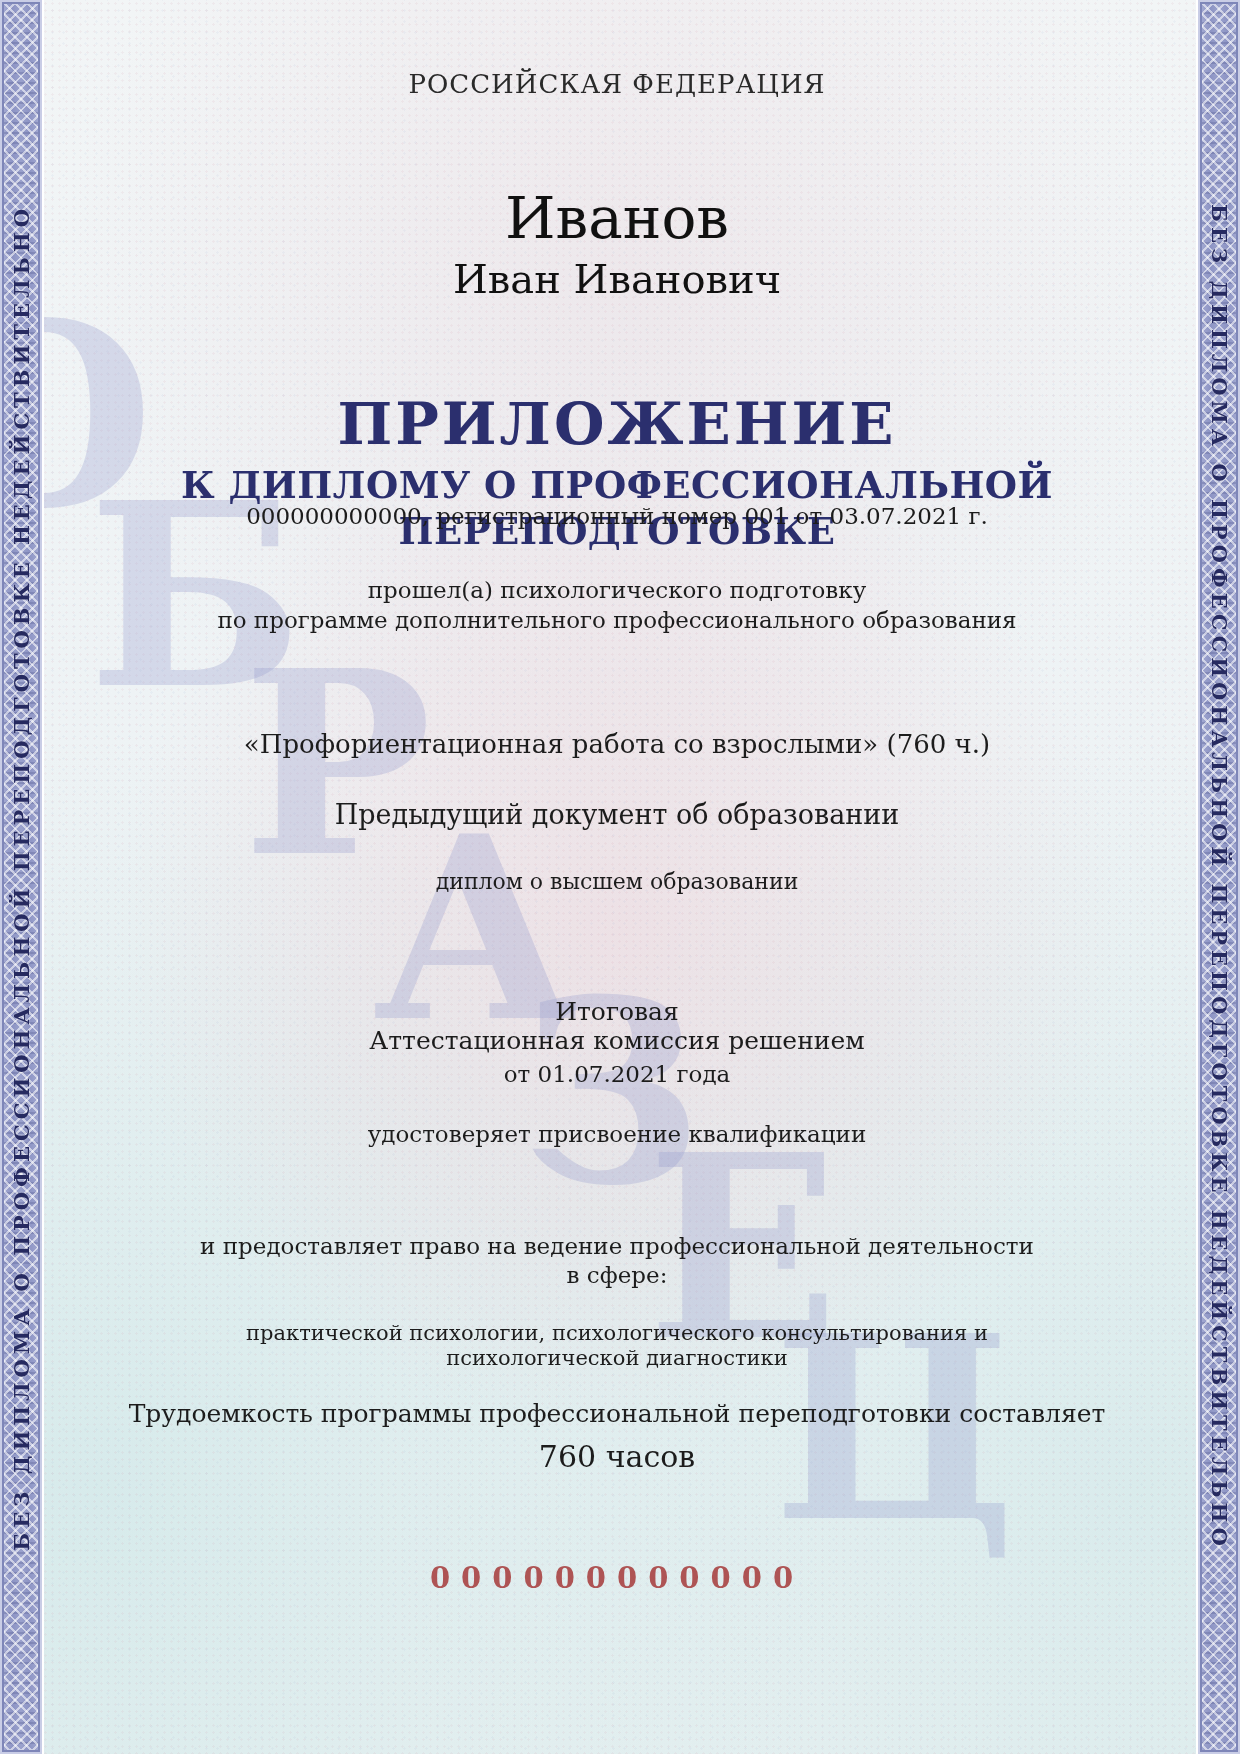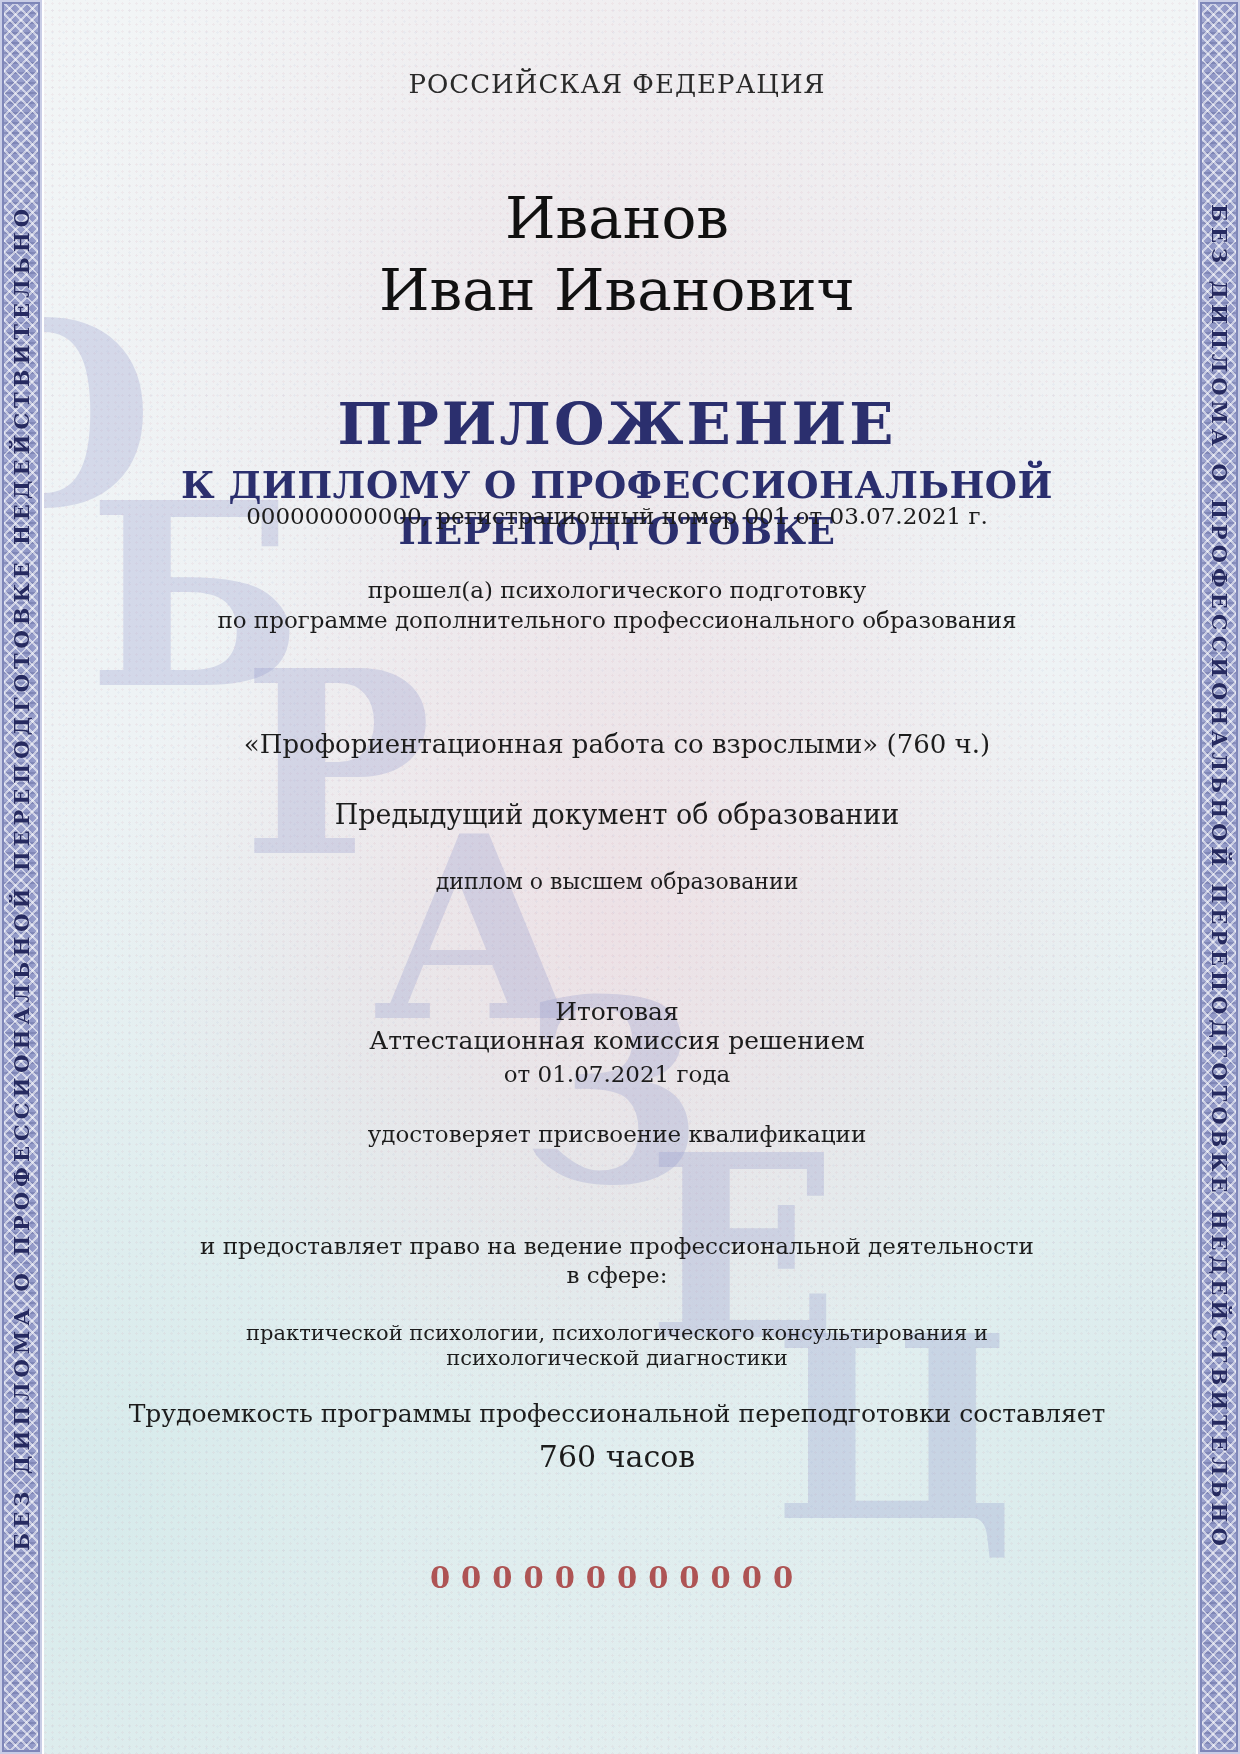--- a/index.html
+++ b/index.html
@@ -66,21 +66,21 @@
   }
   .watermark span { display: inline-block; transform: rotate(-50deg); }
   
   .line {
     position: absolute; left: 46px; right: 52px;
     text-align: center; z-index: 2;
     line-height: 1.25;
   }
   .l-country        { top: 68px;  font-size: 26px; letter-spacing: 1px; color: #2a2a2a; }
   .l-lastname       { top: 182px; font-size: 58px; color: #111; text-align: center; }
-  .l-firstname      { top: 254px; font-size: 58px; color: #111; }
+  .l-firstname      { top: 254px; font-size: 40px; color: #111; }
   .l-title          { top: 388px; font-size: 58px; font-weight: bold; color: #2b2f6e; letter-spacing: 3px; }
   .l-subtitle       { top: 462px; font-size: 37px; font-weight: bold; color: #2b2f6e; letter-spacing: 0.5px; }
   .l-reg            { top: 502px; font-size: 23px; }
   .l-train1         { top: 576px; font-size: 23px; }
   .l-train2         { top: 606px; font-size: 23px; }
   .l-program        { top: 728px; font-size: 26px; }
   .l-prevdoc        { top: 798px; font-size: 27px; }
   .l-prevdocval     { top: 868px; font-size: 22px; }
   .l-comm1          { top: 996px;  font-size: 25px; }
   .l-comm2          { top: 1025px; font-size: 25px; }

